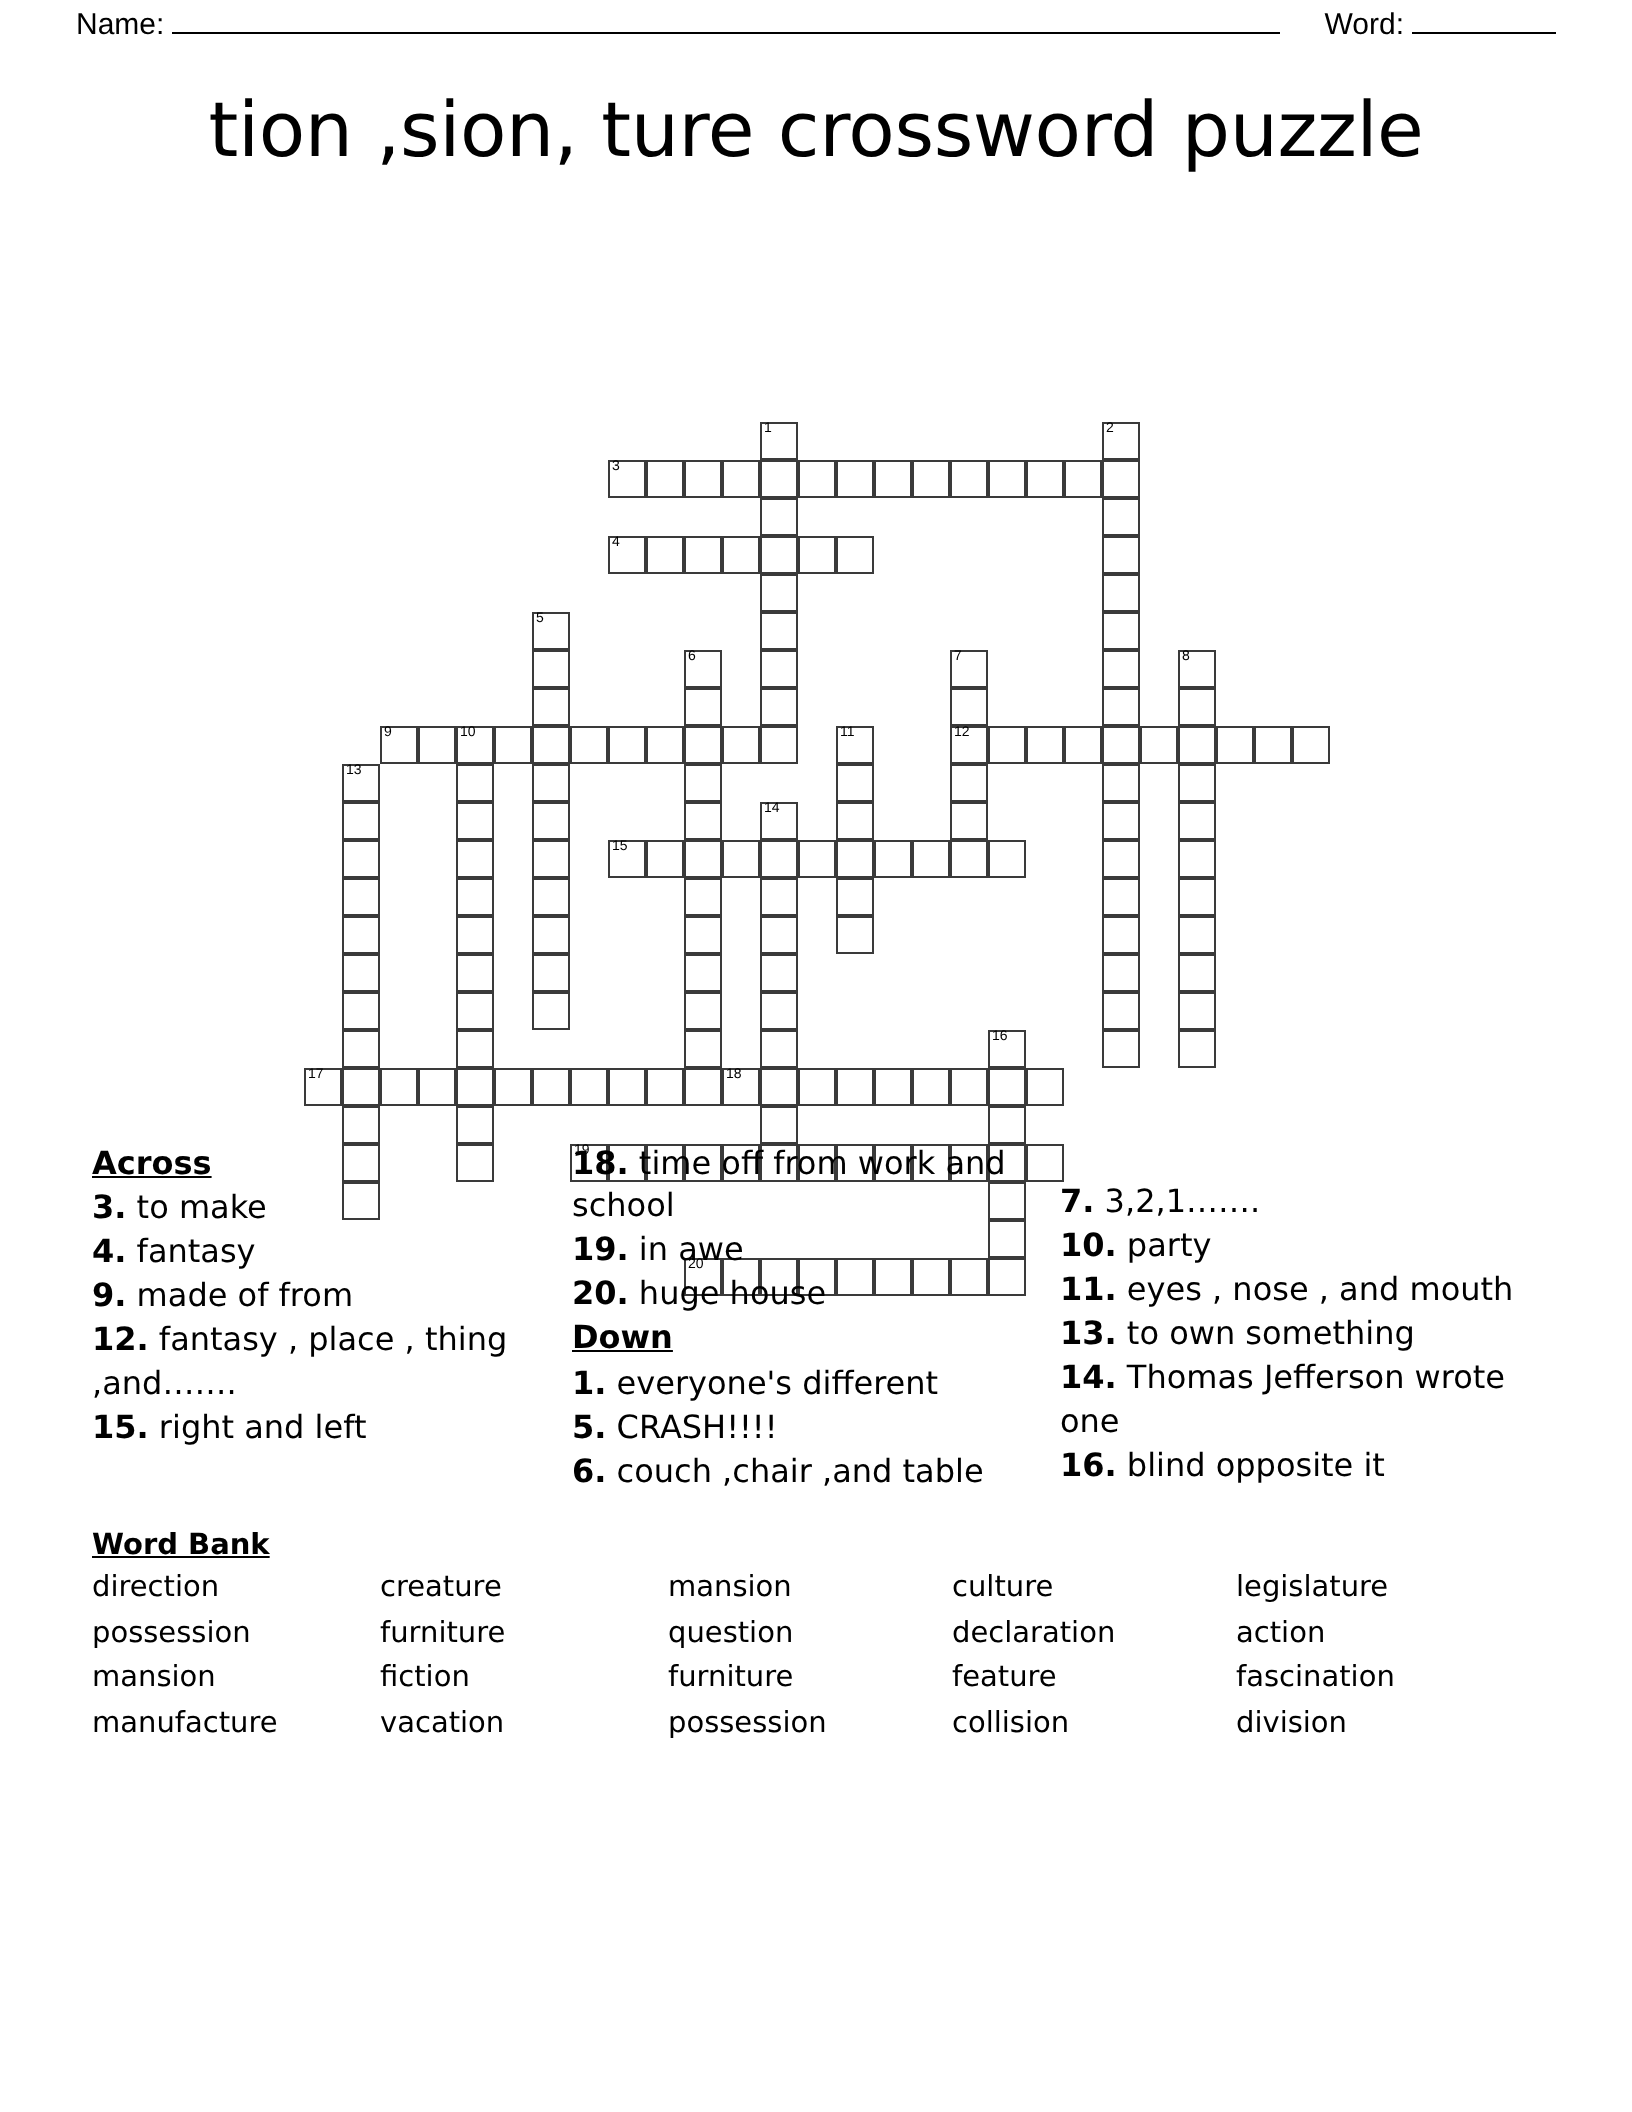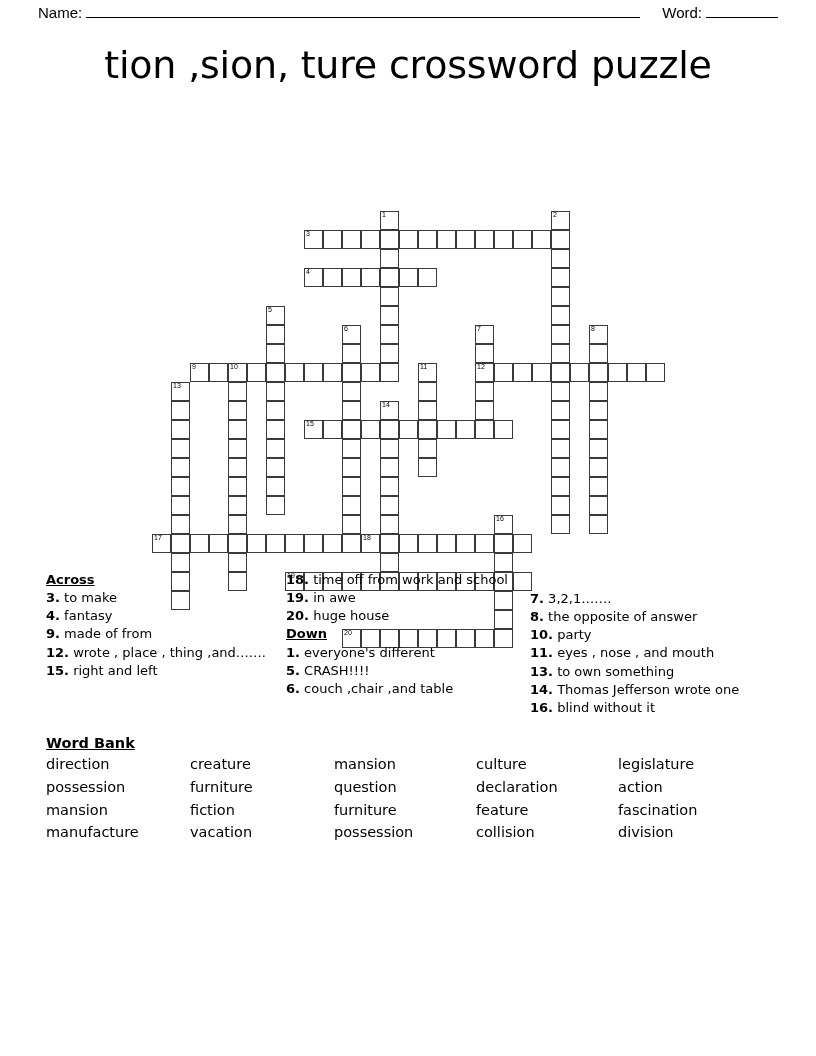--- a/index.html
+++ b/index.html
@@ -77,21 +77,21 @@
     color: #000;
   }
 
   
   .clues {
     position: relative;
     margin: 0;
     padding: 0 40px 0 46px;
     display: flex;
     gap: 0px;
-    font-size: 13px;
+    font-size: 16px;
     line-height: 1.32;
     font-family: "DejaVu Sans", sans-serif;
   }
   .clue-col { width: 240px; padding-right: 6px; box-sizing: border-box; }
   .clue-col.c2 { width: 244px; }
   .clue-col.c3 { width: 236px; }
   .clue-head {
     font-weight: bold;
     text-decoration: underline;
     margin-bottom: 1px;
@@ -362,41 +362,40 @@
       <div class="cell" style="left: 475px; top: 528px;"></div>
     </div>
 </div>
 
 <div class="clues">
   <div class="clue-col c1" id="clue-col-1">
       <div class="clue-head">Across</div>
       <div class="clue"><b>3.</b><span> to make</span></div>
       <div class="clue"><b>4.</b><span> fantasy</span></div>
       <div class="clue"><b>9.</b><span> made of from</span></div>
-      <div class="clue"><b>12.</b><span> wrote , place , thing ,and…….</span></div>
+      <div class="clue"><b>12.</b><span> fantasy , place , thing ,and…….</span></div>
       <div class="clue"><b>15.</b><span> right and left</span></div>
     </div>
   <div class="clue-col c2" id="clue-col-2">
       <div class="clue"><b>18.</b><span> time off from work and school</span></div>
       <div class="clue"><b>19.</b><span> in awe</span></div>
       <div class="clue"><b>20.</b><span> huge house</span></div>
       <div class="clue-head">Down</div>
       <div class="clue"><b>1.</b><span> everyone's different</span></div>
       <div class="clue"><b>5.</b><span> CRASH!!!!</span></div>
       <div class="clue"><b>6.</b><span> couch ,chair ,and table</span></div>
     </div>
   <div class="clue-col c3" id="clue-col-3">
       <div class="spacer-head"></div>
       <div class="clue"><b>7.</b><span> 3,2,1…….</span></div>
-      <div class="clue"><b>8.</b><span> the opposite of answer</span></div>
       <div class="clue"><b>10.</b><span> party</span></div>
       <div class="clue"><b>11.</b><span> eyes , nose , and mouth</span></div>
       <div class="clue"><b>13.</b><span> to own something</span></div>
       <div class="clue"><b>14.</b><span> Thomas Jefferson wrote one</span></div>
-      <div class="clue"><b>16.</b><span> blind without it</span></div>
+      <div class="clue"><b>16.</b><span> blind opposite it</span></div>
     </div>
 </div>
 
 <div class="wordbank">
   <div class="wb-title">Word Bank</div>
   <div class="wb-grid" id="wb-grid">
       <div class="wb-cell">direction</div>
       <div class="wb-cell">creature</div>
       <div class="wb-cell">mansion</div>
       <div class="wb-cell">culture</div>

